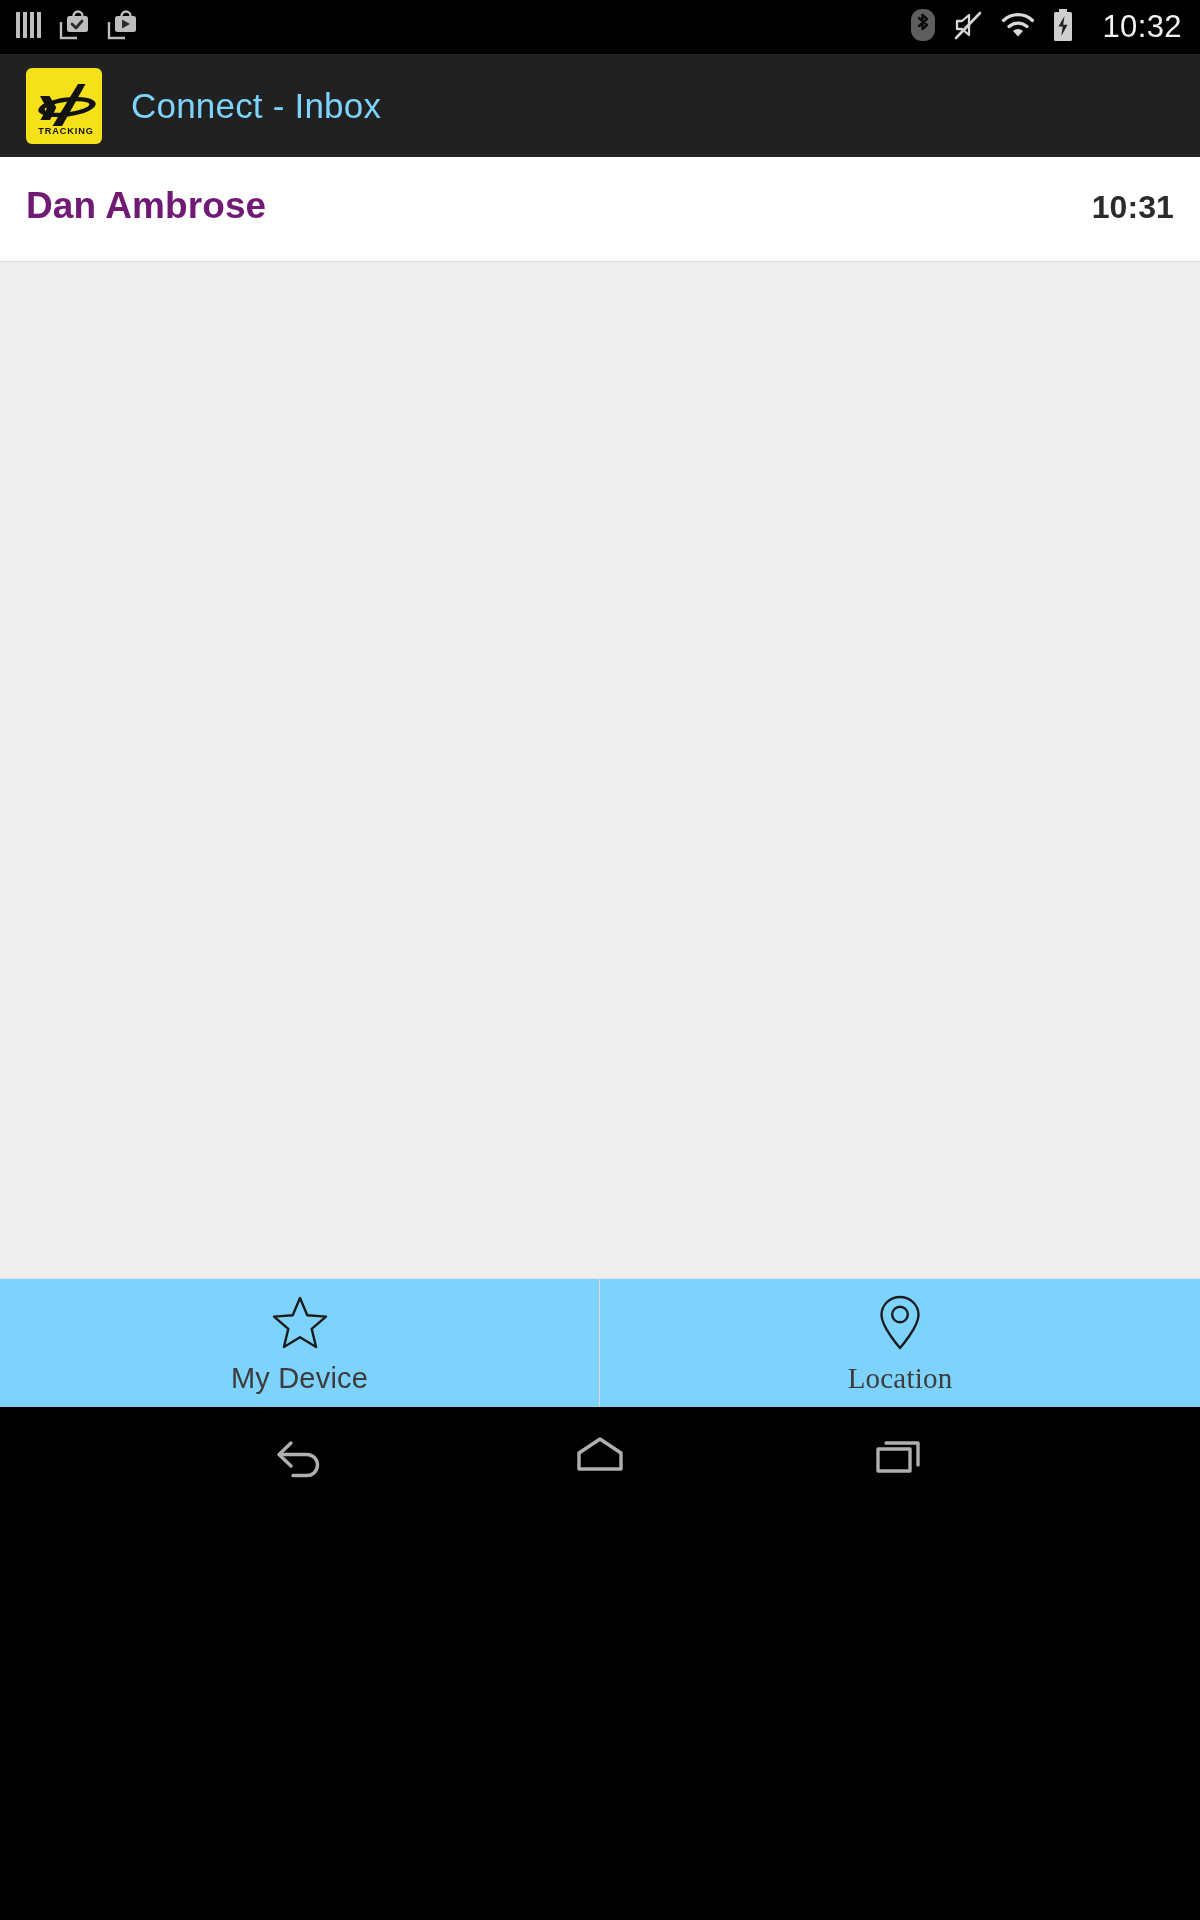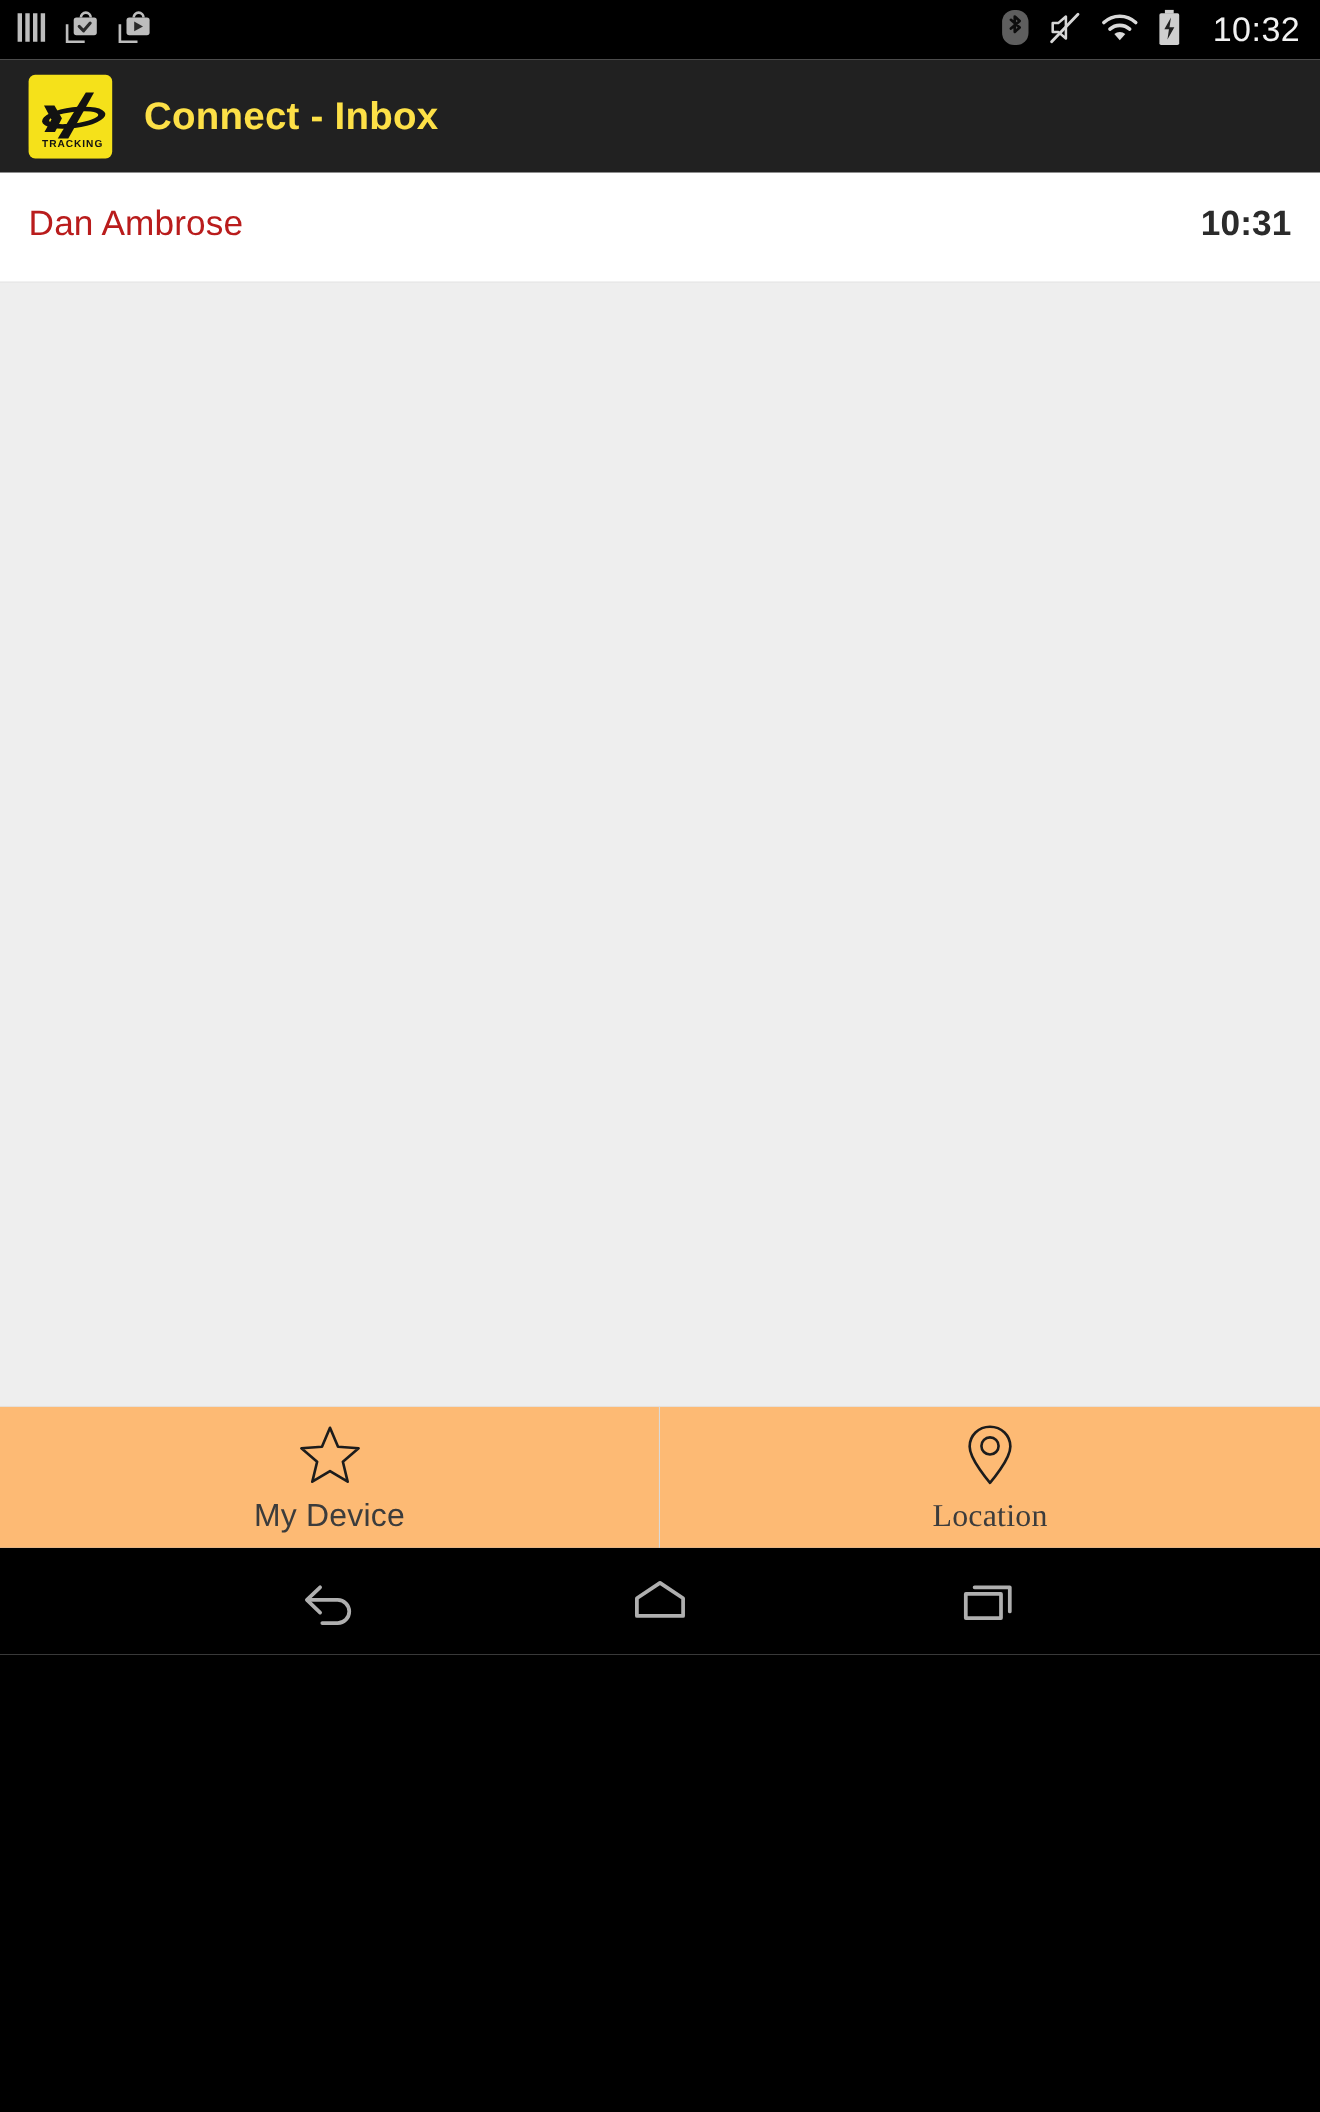--- a/index.html
+++ b/index.html
@@ -43,44 +43,44 @@
   }
   .app-logo {
     width:76px; height:76px; flex:0 0 76px;
     border-radius:6px;
     background:#F5E11A;
     position:relative; overflow:hidden;
     display:block;
   }
   .app-title {
     margin-left:29px;
-    color:#fde047;
+    color:#7dd3fc;
     font-size:35px;
-    font-weight:700;
+    font-weight:400;
     letter-spacing:0.2px;
     white-space:nowrap;
   }
 
   
   .message-list {
     background:#FFFFFF;
     flex:0 0 auto;
   }
   .message-item {
     background:#FFFFFF;
     padding:28px 26px 34px 26px;
     border-bottom:1px solid #DCDCDC;
   }
   .message-head {
     display:flex; align-items:baseline;
     justify-content:space-between;
   }
   .message-sender {
-    font-size:32px; font-weight:normal;
-    color:#b91c1c; letter-spacing:0.1px;
+    font-size:37px; font-weight:bold;
+    color:#701a75; letter-spacing:0.1px;
   }
   .message-time {
     font-size:32px; font-weight:bold;
     color:#2B2B2B; letter-spacing:0.1px;
   }
   .message-body {
     margin-top:24px;
     font-size:32px; font-weight:bold;
     line-height:1.32;
     color:#AAAAAA;
@@ -95,21 +95,21 @@
     flex:0 0 129px; height:129px;
     display:flex;
     background:#FFFFFF;
     border-top:1px solid #E2E2E2;
   }
   .tab {
     flex:1 1 25%;
     display:flex; flex-direction:column;
     align-items:center; justify-content:center;
     gap:12px;
-    background:#fdba74;
+    background:#7dd3fc;
     border-right:1px solid #D9D9D9;
     position:relative;
   }
   .tab:last-child { border-right:none;font-family:Liberation Serif, serif; }
   .tab.active {
     background:linear-gradient(to bottom,#FFFFFF 0%,#FDFDFD 28%,#F0F0F0 100%);
   }
   .tab-icon { display:block; height:58px; }
   .tab-label {
     font-size:29px;

